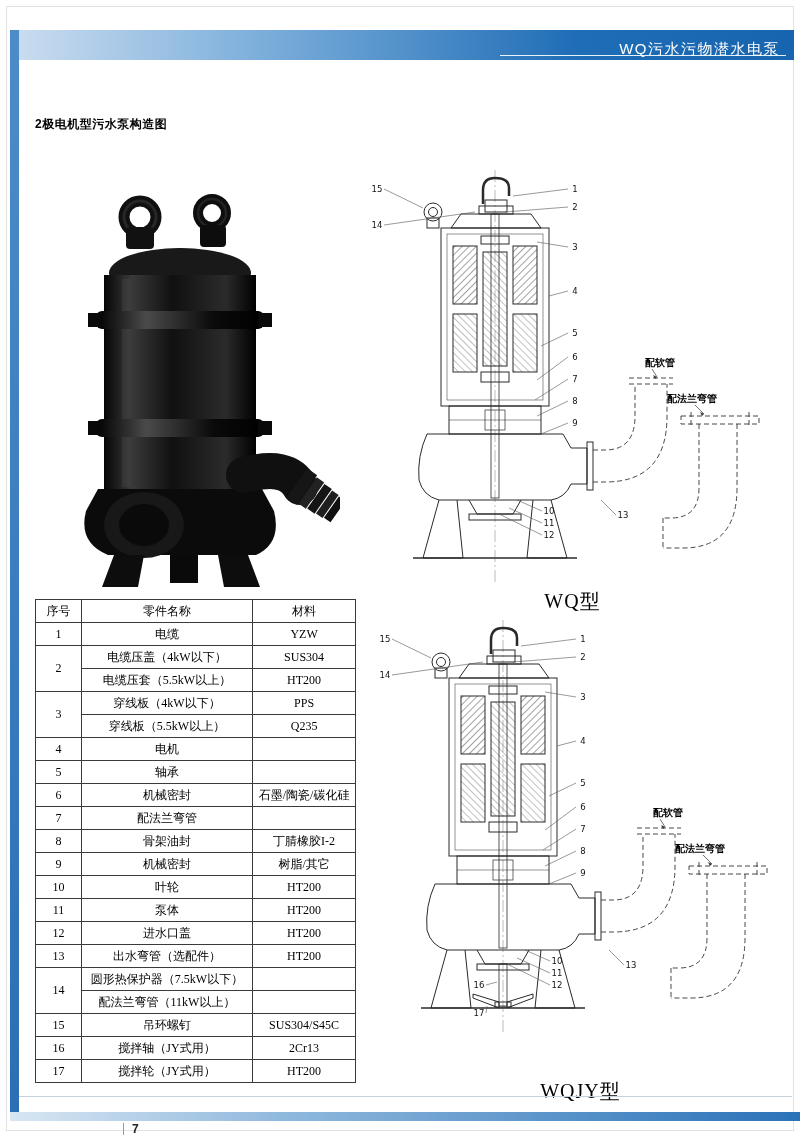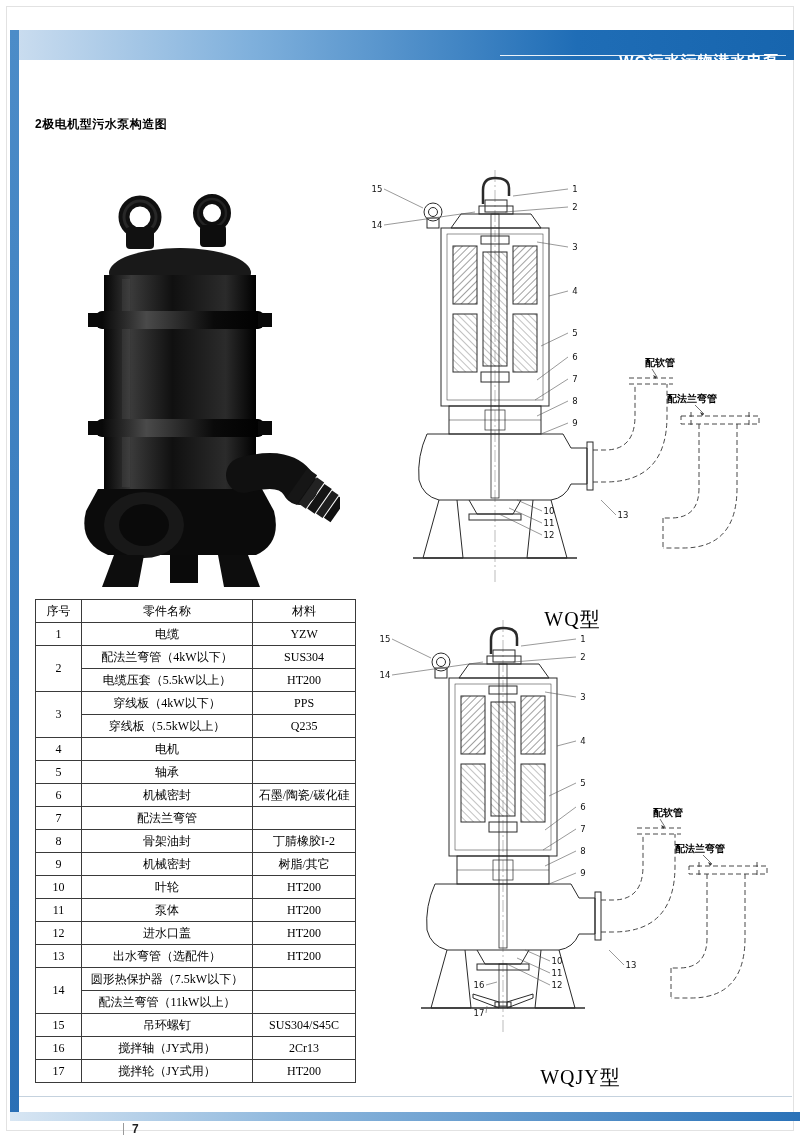--- a/index.html
+++ b/index.html
@@ -7,38 +7,38 @@
   body { position:relative; background:#ffffff; overflow:hidden;
          font-family:"Liberation Sans","DejaVu Sans",sans-serif; }
 
   .page-frame { position:absolute; inset:6px; border:1px solid #e2e2e2; pointer-events:none; }
 
   .left-stripe { position:absolute; left:10px; top:30px; width:9px; height:1091px;
                  background:linear-gradient(180deg,#4c8cc8,#2a6fb5); }
 
   .header-bar { position:absolute; left:19px; top:30px; width:775px; height:30px;
                 background:linear-gradient(90deg,#c9dcef 0%,#7fb0dc 30%,#1f6db6 72%,#1765ae 100%); }
-  .header-title { position:absolute; right:14px; top:16px; line-height:29px; color:#fff;
-                  font-size:15px; font-weight:bold; letter-spacing:1.5px; }
+  .header-title { position:absolute; right:14px; top:4px; line-height:29px; color:#fff;
+                  font-size:15px; font-weight:normal; letter-spacing:1.5px; }
   .header-underline { position:absolute; right:8px; bottom:4px; width:286px; height:1px;
                       background:rgba(255,255,255,.9); }
 
   .section-title { position:absolute; left:35px; top:116px; font-size:12px; font-weight:bold;
                    color:#000; letter-spacing:.5px; }
 
   .photo { position:absolute; left:52px; top:183px; width:288px; height:408px; }
   .photo svg { display:block; }
 
   .diagram { position:absolute; }
   .diagram-1 { left:365px; top:166px; width:415px; }
   .diagram-2 { left:373px; top:616px; width:415px; }
   .diagram svg { display:block; }
   .diagram-label { text-align:center; font-family:"Liberation Serif","DejaVu Serif",serif;
-                   font-size:20px; color:#000; letter-spacing:1px; margin-top:20px; }
-  .diagram-2 .diagram-label { margin-top:28px; }
+                   font-size:20px; color:#000; letter-spacing:1px; margin-top:2px; }
+  .diagram-2 .diagram-label { margin-top:42px; }
 
   .wq .agitator { display:none; }
 
   .parts-table { position:absolute; left:35px; top:599px; width:321px; border-collapse:collapse;
                  font-family:"Liberation Serif","DejaVu Serif",serif; font-size:12px; color:#000; }
   .parts-table th, .parts-table td { border:1px solid #3a3a3a; text-align:center; height:23px;
                  padding:0 3px; font-weight:normal; }
 
   .footer-rule { position:absolute; left:19px; top:1096px; width:773px; height:1px; background:#c5d2de; }
   .footer { position:absolute; left:78px; top:1099px; display:flex; align-items:center; gap:8px; }
@@ -242,21 +242,21 @@
     </tr>
   </thead>
   <tbody>
       <tr>
         <td rowspan="1">1</td>
         <td>电缆</td>
         <td>YZW</td>
       </tr>
       <tr>
         <td rowspan="2">2</td>
-        <td>配法兰弯管（4kW以下）</td>
+        <td>电缆压盖（4kW以下）</td>
         <td>SUS304</td>
       </tr>
       <tr>
         <td>电缆压套（5.5kW以上）</td>
         <td>HT200</td>
       </tr>
       <tr>
         <td rowspan="2">3</td>
         <td>穿线板（4kW以下）</td>
         <td>PPS</td>

